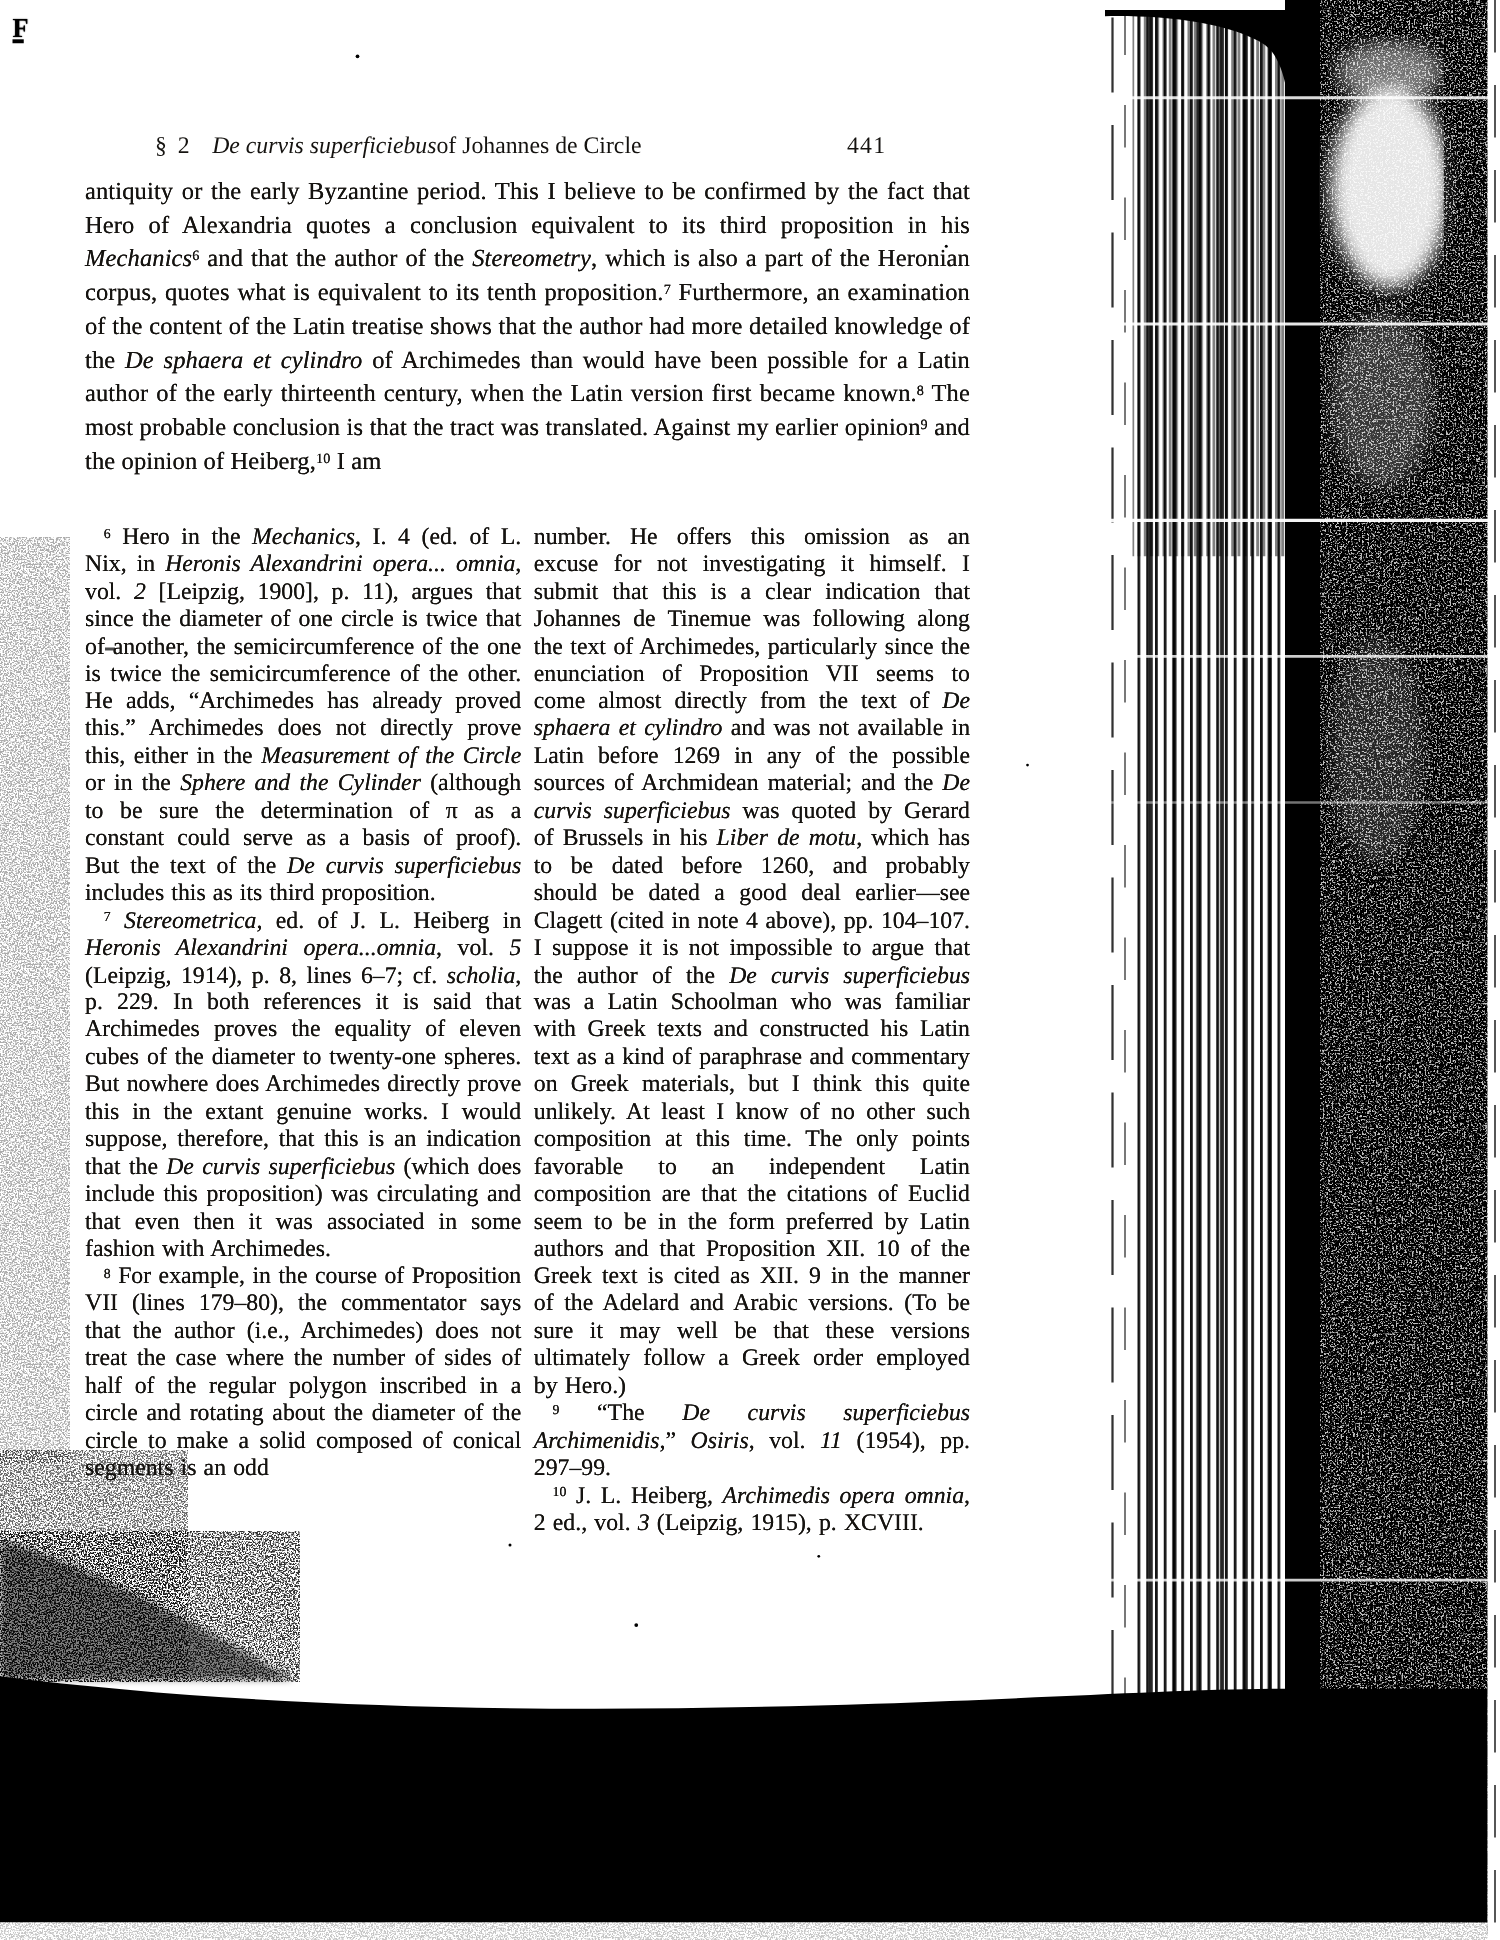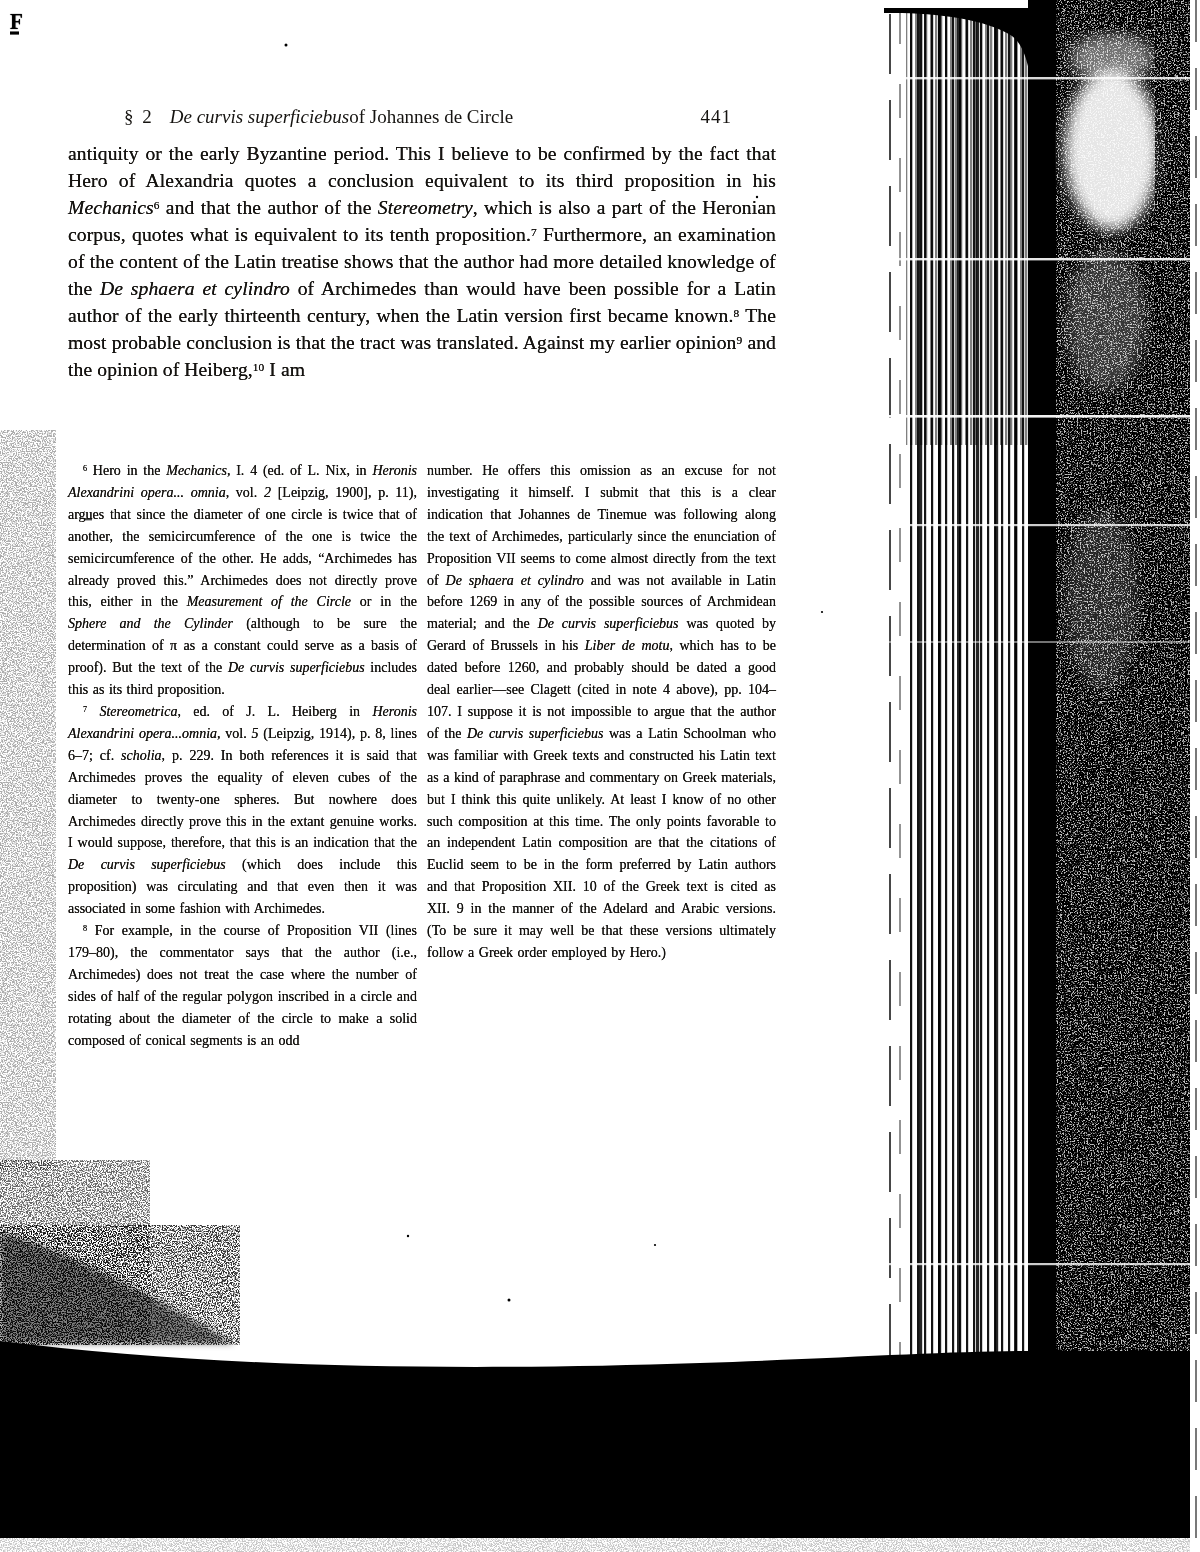--- a/index.html
+++ b/index.html
@@ -14,28 +14,28 @@
     text-shadow:0 0 1px #000; color:#000;
   }
   .corner-mark:after{content:"";display:block;width:9px;height:3px;background:#000;margin-top:-4px;}
   .content{position:absolute;left:68px;top:104px;width:708px;z-index:1;}
   .page-header{
     display:flex;align-items:baseline;font-size:19px;line-height:26px;
     padding-left:56px;margin-bottom:10px;white-space:nowrap;
   }
   .section-mark{margin-right:16px;letter-spacing:2px;}
   .header-title-italic{font-style:italic;}
-  .page-number{margin-left:auto;margin-right:44px;letter-spacing:1px;}
+  .page-number{margin-left:auto;margin-right:67px;letter-spacing:1px;}
   .body-text{
     font-size:19.6px;line-height:27px;text-align:justify;
     text-shadow:0 0 .35px currentColor;letter-spacing:.1px;
   }
   .footnotes{display:flex;gap:10px;margin-top:36px;}
-  .fn-col{width:349px;font-size:14px;line-height:21.9px;text-align:justify;
-    text-shadow:0 0 .3px currentColor;word-spacing:1px;margin-top:41px;}
+  .fn-col{width:349px;font-size:19px;line-height:21.9px;text-align:justify;
+    text-shadow:0 0 .3px currentColor;word-spacing:1px;}
   .fn-col p{margin:0;}
   .fn-col p.indent{text-indent:15px;}
   sup{font-size:.58em;vertical-align:baseline;position:relative;top:-.45em;line-height:0;}
   i{}
 </style>
 </head>
 <body>
 
 <div class="page">
 
@@ -138,17 +138,19 @@
     <div class="body-text"><span>antiquity or the early Byzantine period. This I believe to be confirmed by the fact that Hero of Alexandria quotes a conclusion equivalent to its third proposition in his </span><i>Mechanics</i><sup>6</sup><span> and that the author of the </span><i>Stereometry</i><span>, which is also a part of the Heronian corpus, quotes what is equivalent to its tenth proposition.</span><sup>7</sup><span> Furthermore, an examination of the content of the Latin treatise shows that the author had more detailed knowledge of the </span><i>De sphaera et cylindro</i><span> of Archimedes than would have been possible for a Latin author of the early thirteenth century, when the Latin version first became known.</span><sup>8</sup><span> The most probable conclusion is that the tract was translated. Against my earlier opinion</span><sup>9</sup><span> and the opinion of Heiberg,</span><sup>10</sup><span> I am</span></div>
 
     <div class="footnotes">
       <div class="fn-col">
         <p class="indent"><sup>6</sup><span> Hero in the </span><i>Mechanics</i><span>, I. 4 (ed. of L. Nix, in </span><i>Heronis Alexandrini opera... omnia</i><span>, vol. </span><i>2</i><span> [Leipzig, 1900], p. 11), argues that since the diameter of one circle is twice that of another, the semicircumference of the one is twice the semicircumference of the other. He adds, “Archimedes has already proved this.” Archimedes does not directly prove this, either in the </span><i>Measurement of the Circle</i><span> or in the </span><i>Sphere and the Cylinder</i><span> (although to be sure the determination of π as a constant could serve as a basis of proof). But the text of the </span><i>De curvis superficiebus</i><span> includes this as its third proposition.</span></p>
         <p class="indent"><sup>7</sup><span> </span><i>Stereometrica</i><span>, ed. of J. L. Heiberg in </span><i>Heronis Alexandrini opera...omnia</i><span>, vol. </span><i>5</i><span> (Leipzig, 1914), p. 8, lines 6–7; cf. </span><i>scholia</i><span>, p. 229. In both references it is said that Archimedes proves the equality of eleven cubes of the diameter to twenty-one spheres. But nowhere does Archimedes directly prove this in the extant genuine works. I would suppose, therefore, that this is an indication that the </span><i>De curvis superficiebus</i><span> (which does include this proposition) was circulating and that even then it was associated in some fashion with Archimedes.</span></p>
         <p class="indent"><sup>8</sup><span> For example, in the course of Proposition VII (lines 179–80), the commentator says that the author (i.e., Archimedes) does not treat the case where the number of sides of half of the regular polygon inscribed in a circle and rotating about the diameter of the circle to make a solid composed of conical segments is an odd</span></p>
       </div>
       <div class="fn-col">
         <p><span>number. He offers this omission as an excuse for not investigating it himself. I submit that this is a clear indication that Johannes de Tinemue was following along the text of Archimedes, particularly since the enunciation of Proposition VII seems to come almost directly from the text of </span><i>De sphaera et cylindro</i><span> and was not available in Latin before 1269 in any of the possible sources of Archmidean material; and the </span><i>De curvis superficiebus</i><span> was quoted by Gerard of Brussels in his </span><i>Liber de motu</i><span>, which has to be dated before 1260, and probably should be dated a good deal earlier—see Clagett (cited in note 4 above), pp. 104–107. I suppose it is not impossible to argue that the author of the </span><i>De curvis superficiebus</i><span> was a Latin Schoolman who was familiar with Greek texts and constructed his Latin text as a kind of paraphrase and commentary on Greek materials, but I think this quite unlikely. At least I know of no other such composition at this time. The only points favorable to an independent Latin composition are that the citations of Euclid seem to be in the form preferred by Latin authors and that Proposition XII. 10 of the Greek text is cited as XII. 9 in the manner of the Adelard and Arabic versions. (To be sure it may well be that these versions ultimately follow a Greek order employed by Hero.)</span></p>
+        <p class="indent"><sup>9</sup><span> “The </span><i>De curvis superficiebus Archimenidis</i><span>,” </span><i>Osiris</i><span>, vol. </span><i>11</i><span> (1954), pp. 297–99.</span></p>
+        <p class="indent"><sup>10</sup><span> J. L. Heiberg, </span><i>Archimedis opera omnia</i><span>, 2 ed., vol. </span><i>3</i><span> (Leipzig, 1915), p. XCVIII.</span></p>
       </div>
     </div>
 
   </div>
 </div>
 
 </body></html>

